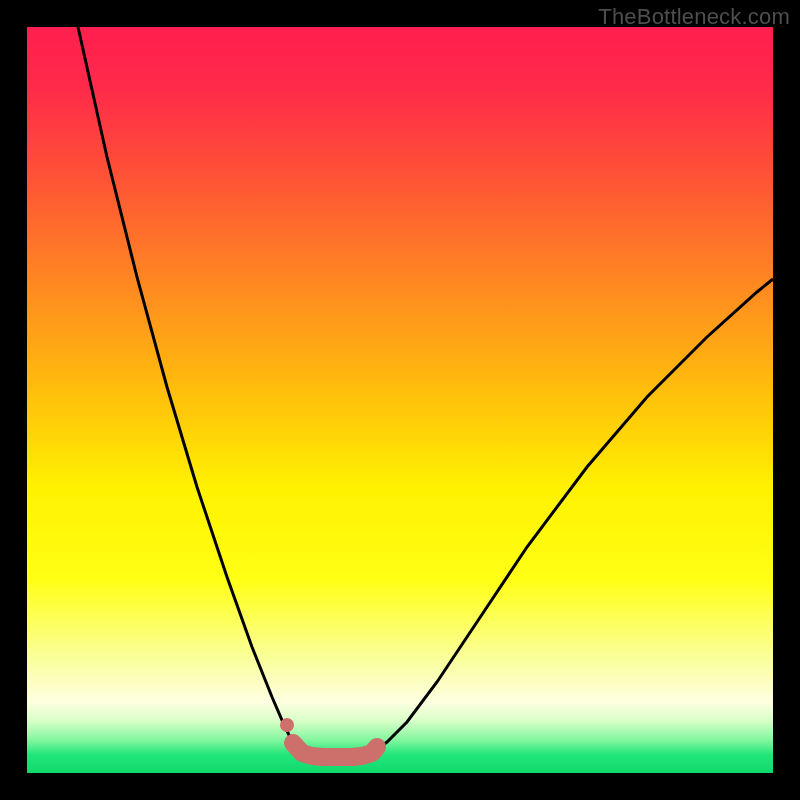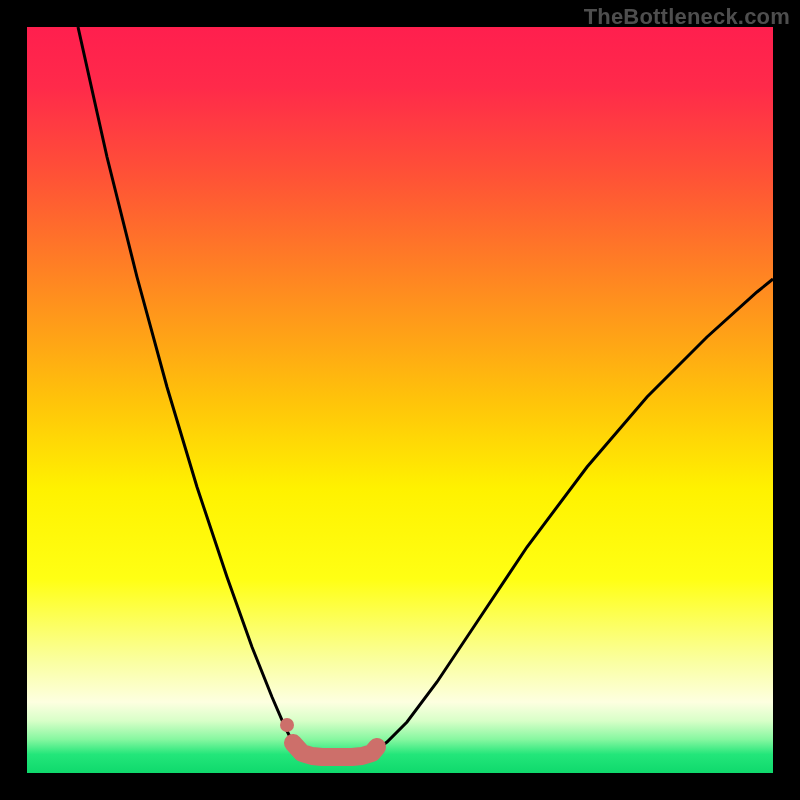--- a/index.html
+++ b/index.html
@@ -25,21 +25,21 @@
     top: 0;
     width: 100%;
     height: 100%;
   }
   .watermark {
     position: absolute;
     top: 4px;
     right: 10px;
     color: #4e4e4e;
     font-size: 22px;
-    font-weight: 700;
+    font-weight: 400;
     letter-spacing: 0.2px;
     z-index: 50;
   }
   svg.curve {
     position: absolute;
     left: 0;
     top: 0;
     width: 100%;
     height: 100%;
     z-index: 20;

